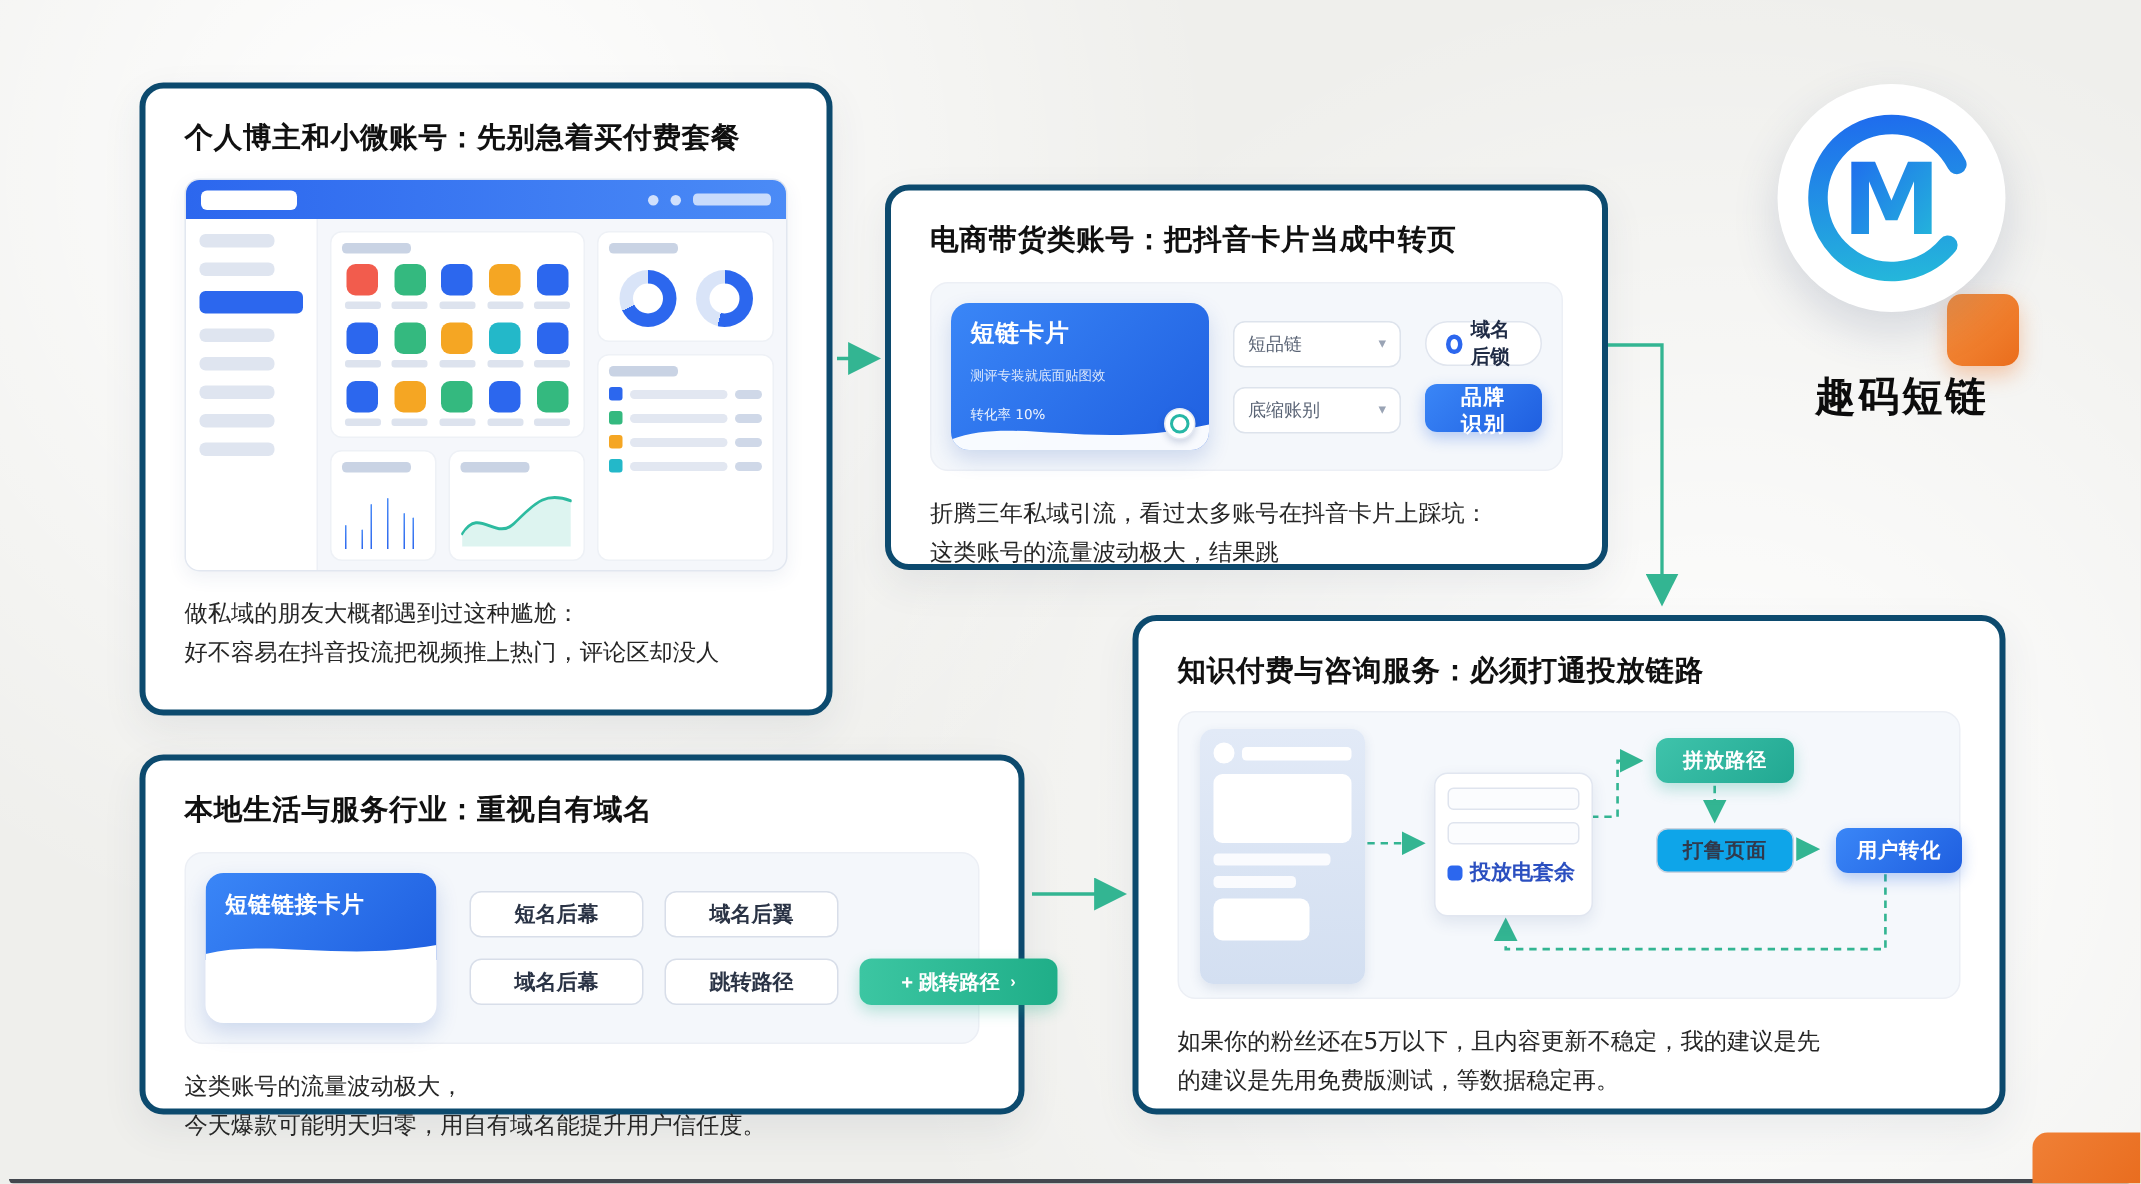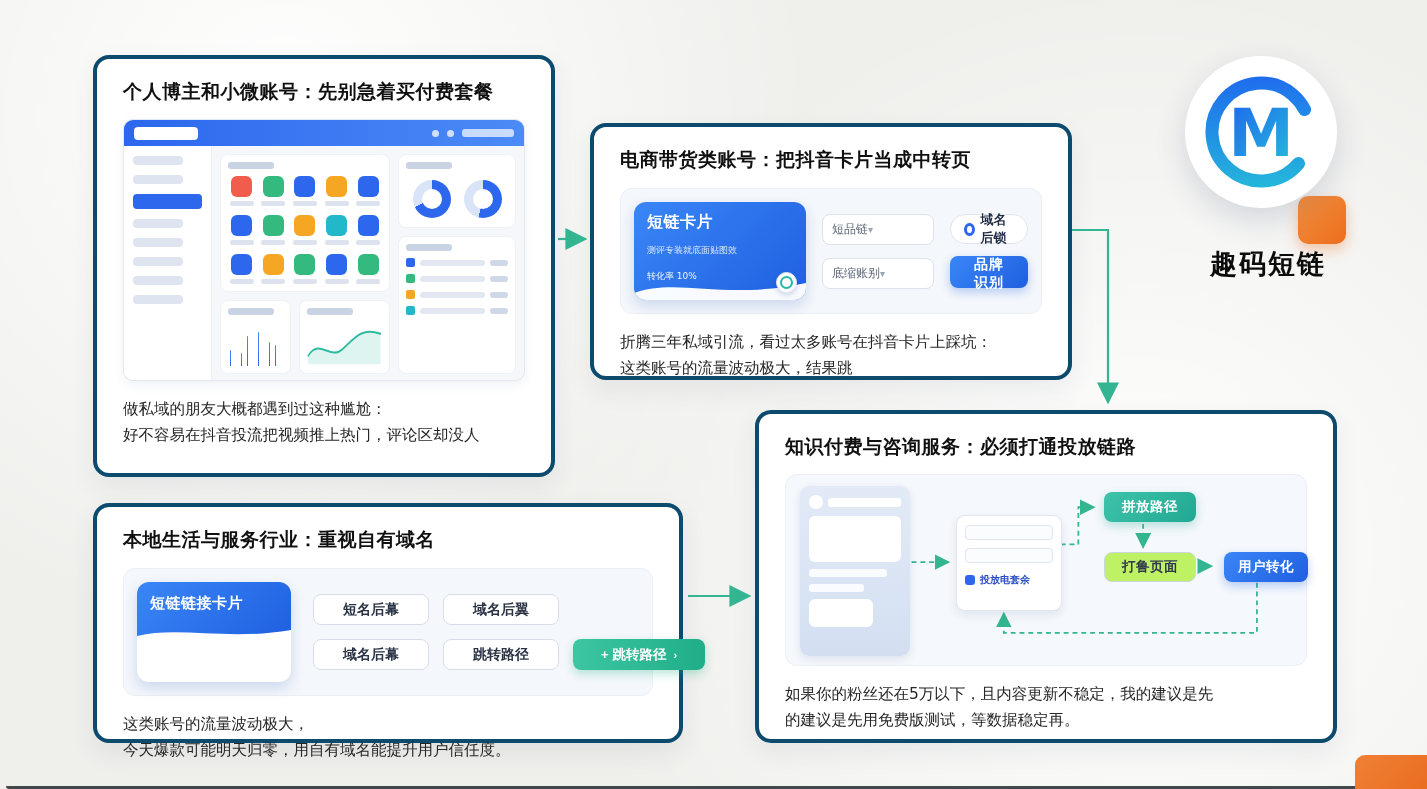--- a/index.html
+++ b/index.html
@@ -83,21 +83,21 @@
   .local-mini { width:154px; height:100px; background:#fff; }
   .local-top { position:relative; height:58px; background:linear-gradient(135deg,#3a86f7 0%,#1f5fe0 100%); }
   .local-top .mini-title { top:12px; font-size:15px; }
   .local-top .mini-wave { height:15px; }
   .local-bottom { height:42px; display:flex; align-items:center; justify-content:space-between; padding:0 12px; }
   .local-sub { font-size:14px; color:#20304a; font-weight:600; letter-spacing:1px; }
 
   
   .dd-col { display:flex; flex-direction:column; gap:13px; }
   .dd { width:112px; height:31px; background:#fff; border:1px solid #dde3ec; border-radius:8px;
-        display:flex; align-items:center; padding:0 9px;
+        display:flex; align-items:center; justify-content:space-between; padding:0 9px;
         font-size:12px; color:#5a6475; }
   .dd .caret { color:#9aa4b5; font-size:10px; }
   .right-col { display:flex; flex-direction:column; gap:12px; margin-left:auto; }
   .radio-pill { height:30px; background:#fff; border:1px solid #e0e5ee; border-radius:16px;
                 display:flex; align-items:center; gap:6px; padding:0 13px; font-size:13px; color:#1f2b45; font-weight:600; }
   .radio-dot { width:13px; height:13px; border-radius:50%; border:3.5px solid #2c67ee; background:#fff; }
   .btn-blue { height:32px; border:none; border-radius:8px; cursor:pointer;
               background:linear-gradient(135deg,#3a86f7,#1f5fe0); color:#fff; font-size:14px;
               font-weight:700; letter-spacing:1px; box-shadow:0 4px 10px rgba(31,95,224,.3); padding:0 18px; }
 
@@ -123,27 +123,27 @@
   .ph-row { display:flex; align-items:center; gap:5px; }
   .ph-dot { width:14px; height:14px; border-radius:50%; background:#fff; }
   .ph-bar { flex:1; height:9px; border-radius:3px; background:#fff; }
   .ph-block { height:46px; border-radius:6px; background:#fff; }
   .ph-line { height:8px; border-radius:3px; background:rgba(255,255,255,.85); width:85%; }
   .ph-block2 { height:28px; border-radius:6px; background:#fff; width:70%; }
   .form-card { position:absolute; left:170px; top:40px; width:106px; height:96px; background:#fff;
                border:1px solid #e1e6f0; border-radius:9px; padding:9px 8px;
                box-shadow:0 4px 10px rgba(40,70,130,.1); }
   .f-input { height:15px; border:1px solid #dfe4ee; border-radius:4px; background:#fbfcfe; margin-bottom:8px; }
-  .f-label { display:flex; align-items:center; gap:5px; font-size:10px; font-weight:700; color:#2b4fc0; margin-top:10px; }
+  .f-label { display:flex; align-items:center; gap:5px; font-size:14px; font-weight:700; color:#2b4fc0; margin-top:10px; }
   .f-dot { width:10px; height:10px; border-radius:3px; background:#2c67ee; }
   .flow-step { position:absolute; height:30px; border-radius:8px; display:flex; align-items:center;
                justify-content:center; font-size:13.5px; font-weight:700; letter-spacing:.5px; }
   .step-teal { left:318px; top:17px; width:92px; background:linear-gradient(135deg,#3fc3ab,#21a892);
                color:#fff; box-shadow:0 4px 10px rgba(33,168,146,.3); cursor:pointer; }
-  .step-white { left:318px; top:77px; width:92px; background:#bef264; border:1px solid #ccd4e0;
+  .step-white { left:318px; top:77px; width:92px; background:#0ea5e9; border:1px solid #ccd4e0;
                 color:#30394c; cursor:pointer;text-align:right; }
   .step-blue { left:438px; top:77px; width:84px; background:linear-gradient(135deg,#3a86f7,#1f5fe0);
                color:#fff; box-shadow:0 4px 10px rgba(31,95,224,.3); cursor:pointer; }
 
   
   .logo-wrap { position:absolute; left:1168px; top:48px; width:200px; height:240px; }
   .logo-orange { position:absolute; left:130px; top:148px; width:48px; height:48px; border-radius:10px;
                  background:linear-gradient(135deg,#f69140,#ea6d1c); box-shadow:0 6px 14px rgba(234,109,28,.35); }
   .logo-circle { position:absolute; left:17px; top:8px; width:152px; height:152px; border-radius:50%;
                  background:#fff; box-shadow:0 12px 30px rgba(60,80,120,.18); }

